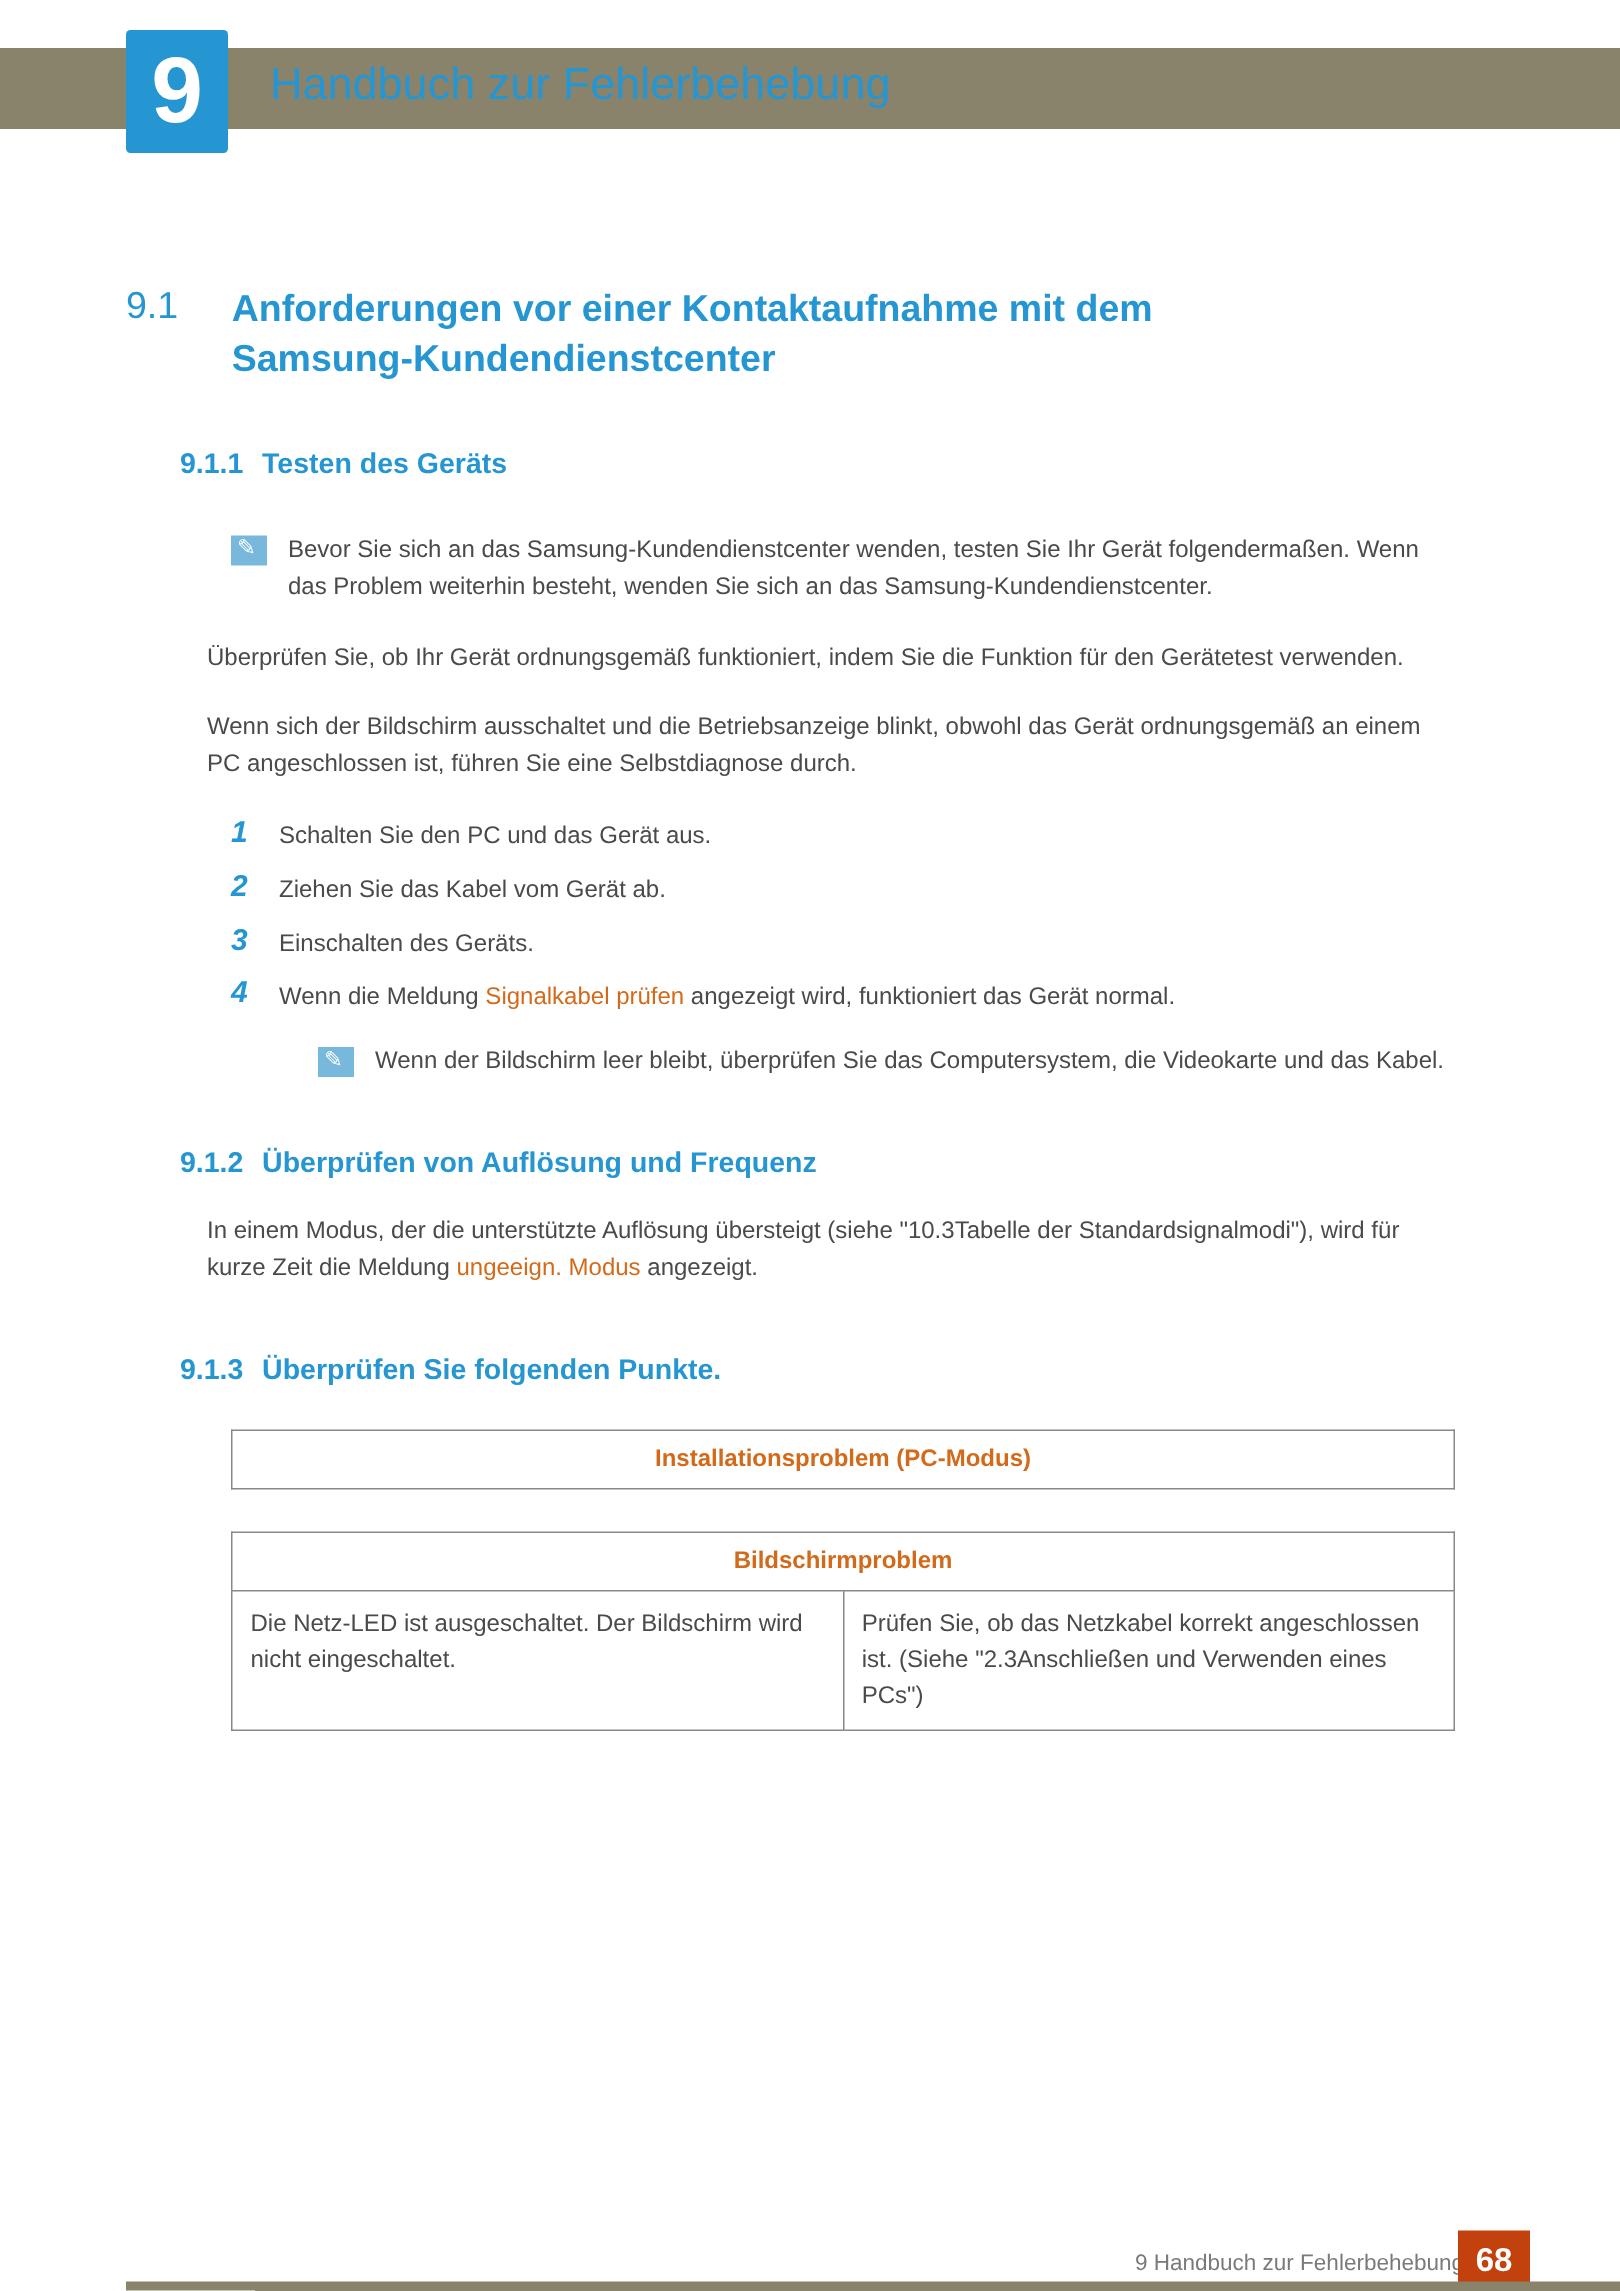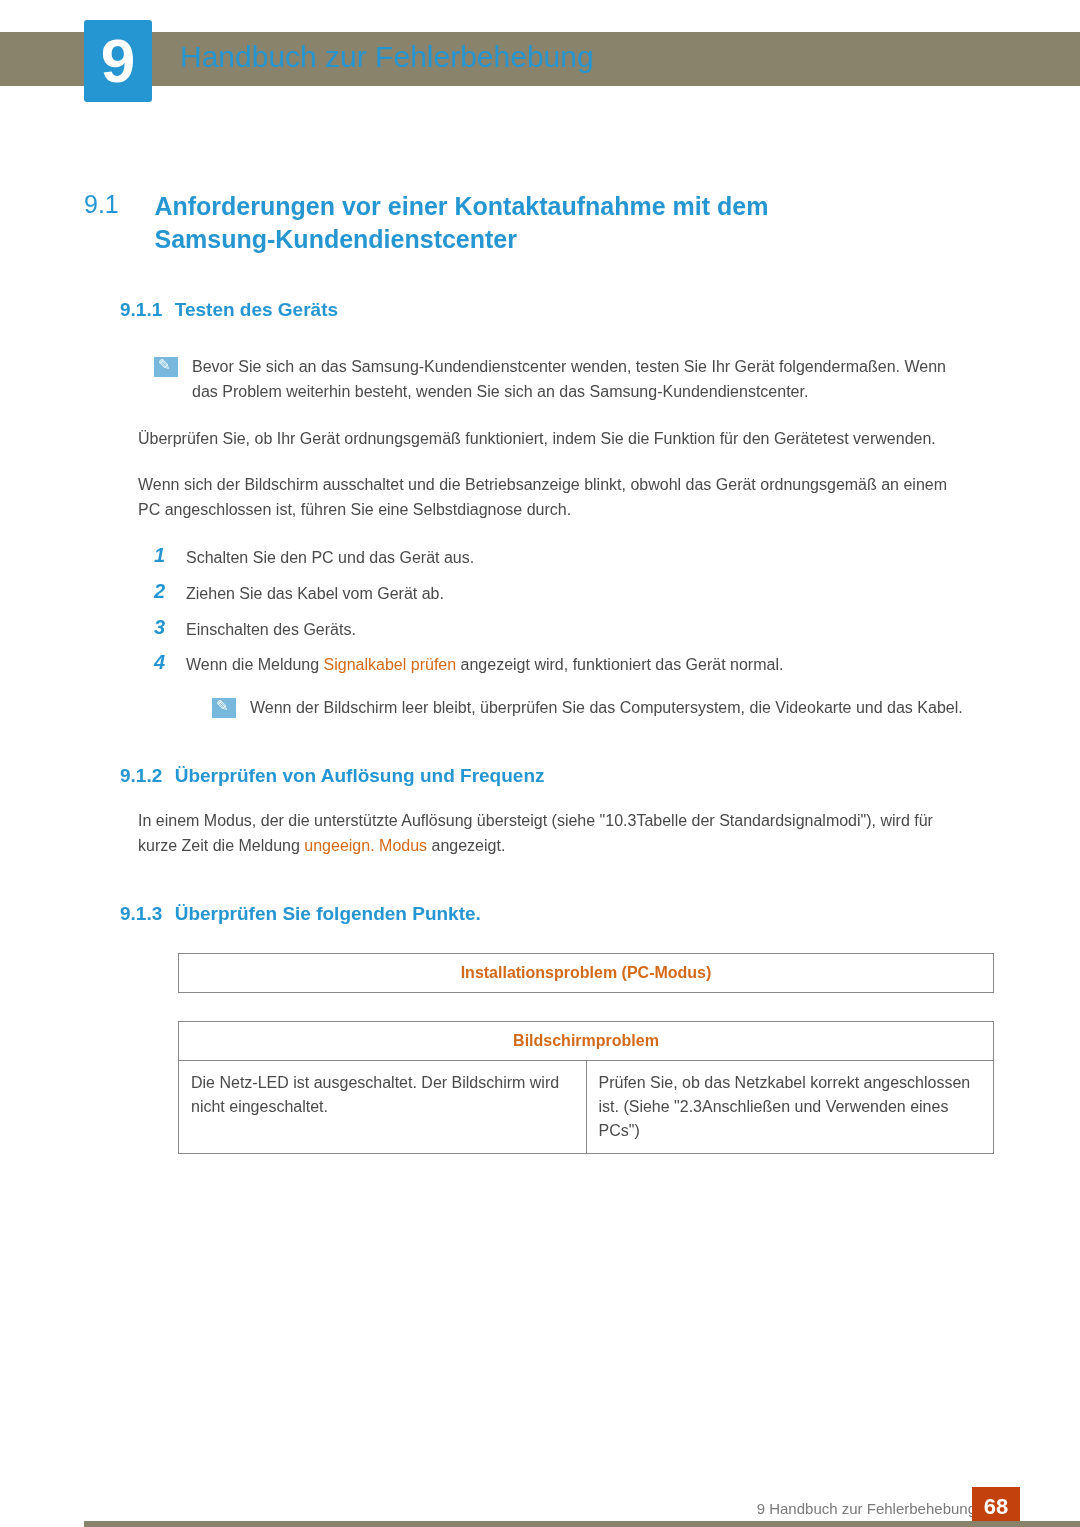--- a/index.html
+++ b/index.html
@@ -125,21 +125,21 @@
   }
   .li-text { padding-top: 3px; }
   .hl {
     color: #d36a1a;
     font-weight: normal;
   }
   table {
     border-collapse: collapse;
     width: 100%;
     margin-top: 28px;
-    margin-left: 94px;
+    margin-left: 70px;
     width: calc(100% - 70px);
     padding-left: 48px;
   }
   th {
     border: 1px solid #888;
     padding: 10px 12px;
     text-align: center;
     color: #d36a1a;
     font-size: 16px;
     font-weight: bold;

